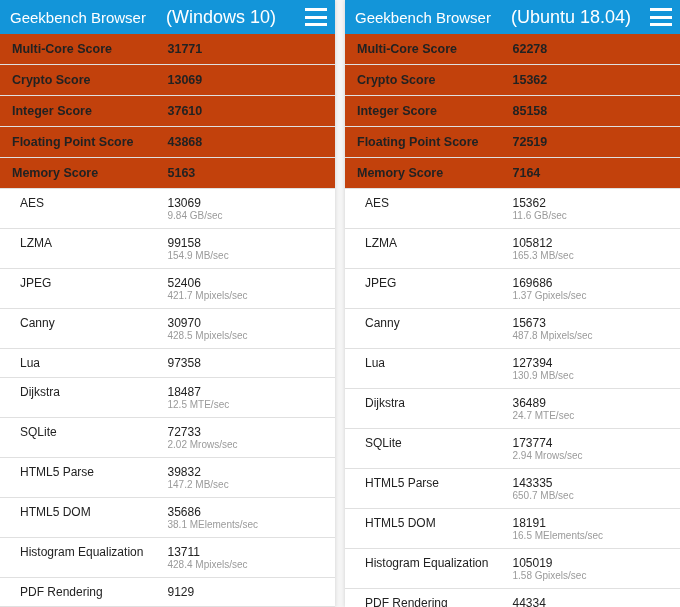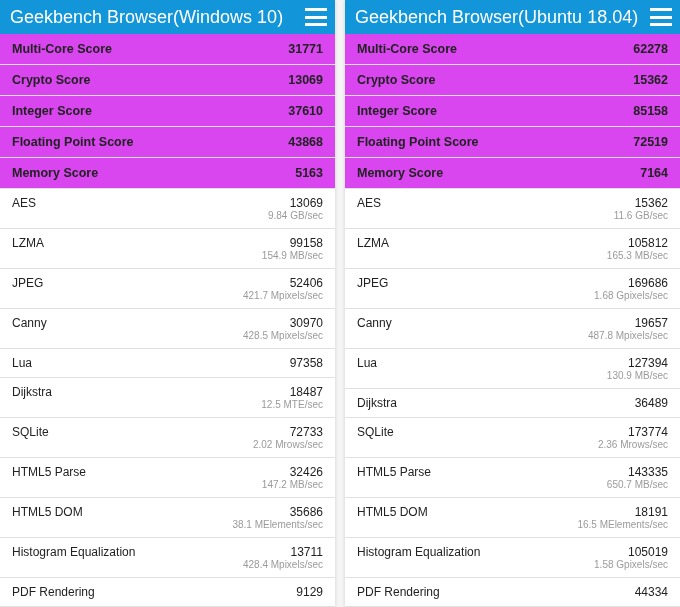--- a/index.html
+++ b/index.html
@@ -24,28 +24,28 @@
   .header {
     background: #1395d9;
     color: #fff;
     display: flex;
     align-items: center;
     padding: 6px 8px 6px 10px;
     height: 34px;
     flex-shrink: 0;
   }
   .header-title {
-    font-size: 18px;
+    font-size: 15px;
     font-weight: 400;
     flex-shrink: 0;
   }
   .header-sub {
     font-size: 18px;
     font-weight: 400;
-    margin-left: 0;
+    margin-left: 20px;
     flex: 1;
     white-space: nowrap;
   }
   .hamburger {
     width: 22px;
     height: 18px;
     display: flex;
     flex-direction: column;
     justify-content: space-between;
     cursor: pointer;
@@ -62,41 +62,41 @@
     flex: 1;
     overflow-y: auto;
     min-height: 0;
   }
   .content::-webkit-scrollbar { width: 8px; }
   .content::-webkit-scrollbar-track { background: #eee; }
   .content::-webkit-scrollbar-thumb { background: #bbb; border-radius: 4px; }
   .row {
     display: flex;
     border-bottom: 1px solid #e0e0e0;
-    padding: 7px 12px;
+    padding: 7px 20px;
     align-items: flex-start;
     font-size: 12px;
     color: #222;
   }
   .row.summary {
-    background: #d946ef;
+    background: #c2410c;
     font-weight: 700;
     padding: 8px 12px;
     font-size: 12.5px;
   }
   .row .label {
     flex: 0 0 50%;
     min-width: 0;
     overflow: hidden;
     text-overflow: ellipsis;
     white-space: nowrap;
   }
   .row .value-wrap {
     flex: 1;
-    text-align: right;
+    text-align: left;
   }
   .row.summary .value-wrap { font-weight: 700; }
   .row .value { font-weight: 400; color: #222; }
   .row.summary .value { font-weight: 700; }
   .row .unit {
     display: block;
     font-size: 10px;
     color: #9a9a9a;
     margin-top: 0;
   }
@@ -158,21 +158,21 @@
       <div class="row">
         <div class="label">Dijkstra</div>
         <div class="value-wrap"><span class="value">18487</span><span class="unit">12.5 MTE/sec</span></div>
       </div>
       <div class="row">
         <div class="label">SQLite</div>
         <div class="value-wrap"><span class="value">72733</span><span class="unit">2.02 Mrows/sec</span></div>
       </div>
       <div class="row">
         <div class="label">HTML5 Parse</div>
-        <div class="value-wrap"><span class="value">32426</span><span class="unit">147.2 MB/sec</span></div>
+        <div class="value-wrap"><span class="value">39832</span><span class="unit">147.2 MB/sec</span></div>
       </div>
       <div class="row">
         <div class="label">HTML5 DOM</div>
         <div class="value-wrap"><span class="value">35686</span><span class="unit">38.1 MElements/sec</span></div>
       </div>
       <div class="row">
         <div class="label">Histogram Equalization</div>
         <div class="value-wrap"><span class="value">13711</span><span class="unit">428.4 Mpixels/sec</span></div>
       </div>
       <div class="row">
@@ -216,37 +216,37 @@
       <div class="row">
         <div class="label">AES</div>
         <div class="value-wrap"><span class="value">15362</span><span class="unit">11.6 GB/sec</span></div>
       </div>
       <div class="row">
         <div class="label">LZMA</div>
         <div class="value-wrap"><span class="value">105812</span><span class="unit">165.3 MB/sec</span></div>
       </div>
       <div class="row">
         <div class="label">JPEG</div>
-        <div class="value-wrap"><span class="value">169686</span><span class="unit">1.68 Gpixels/sec</span></div>
+        <div class="value-wrap"><span class="value">169686</span><span class="unit">1.37 Gpixels/sec</span></div>
       </div>
       <div class="row">
         <div class="label">Canny</div>
-        <div class="value-wrap"><span class="value">19657</span><span class="unit">487.8 Mpixels/sec</span></div>
+        <div class="value-wrap"><span class="value">15673</span><span class="unit">487.8 Mpixels/sec</span></div>
       </div>
       <div class="row">
         <div class="label">Lua</div>
         <div class="value-wrap"><span class="value">127394</span><span class="unit">130.9 MB/sec</span></div>
       </div>
       <div class="row">
         <div class="label">Dijkstra</div>
-        <div class="value-wrap"><span class="value">36489</span></div>
+        <div class="value-wrap"><span class="value">36489</span><span class="unit">24.7 MTE/sec</span></div>
       </div>
       <div class="row">
         <div class="label">SQLite</div>
-        <div class="value-wrap"><span class="value">173774</span><span class="unit">2.36 Mrows/sec</span></div>
+        <div class="value-wrap"><span class="value">173774</span><span class="unit">2.94 Mrows/sec</span></div>
       </div>
       <div class="row">
         <div class="label">HTML5 Parse</div>
         <div class="value-wrap"><span class="value">143335</span><span class="unit">650.7 MB/sec</span></div>
       </div>
       <div class="row">
         <div class="label">HTML5 DOM</div>
         <div class="value-wrap"><span class="value">18191</span><span class="unit">16.5 MElements/sec</span></div>
       </div>
       <div class="row">

